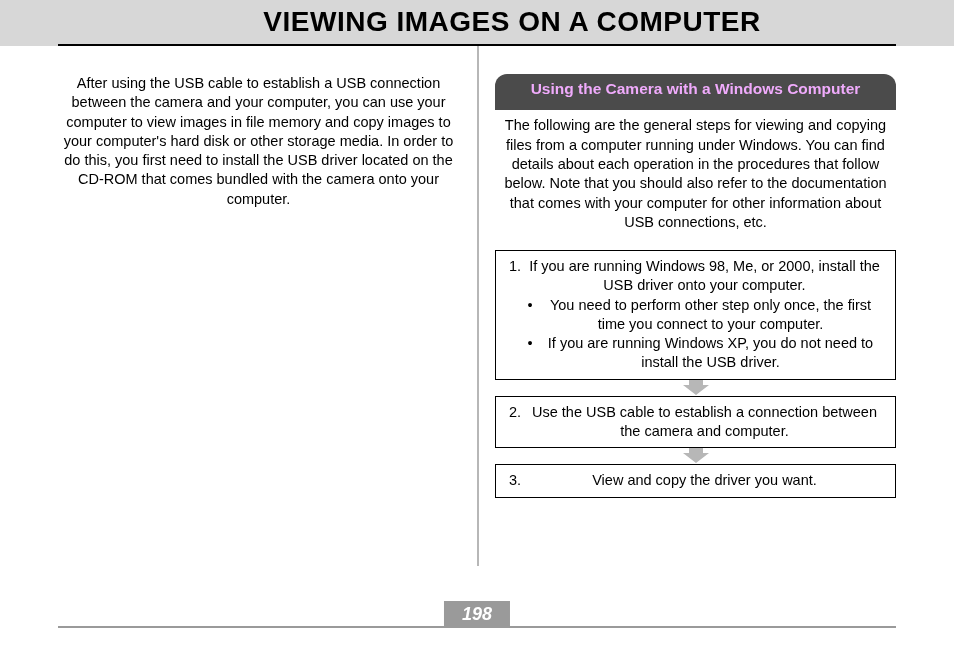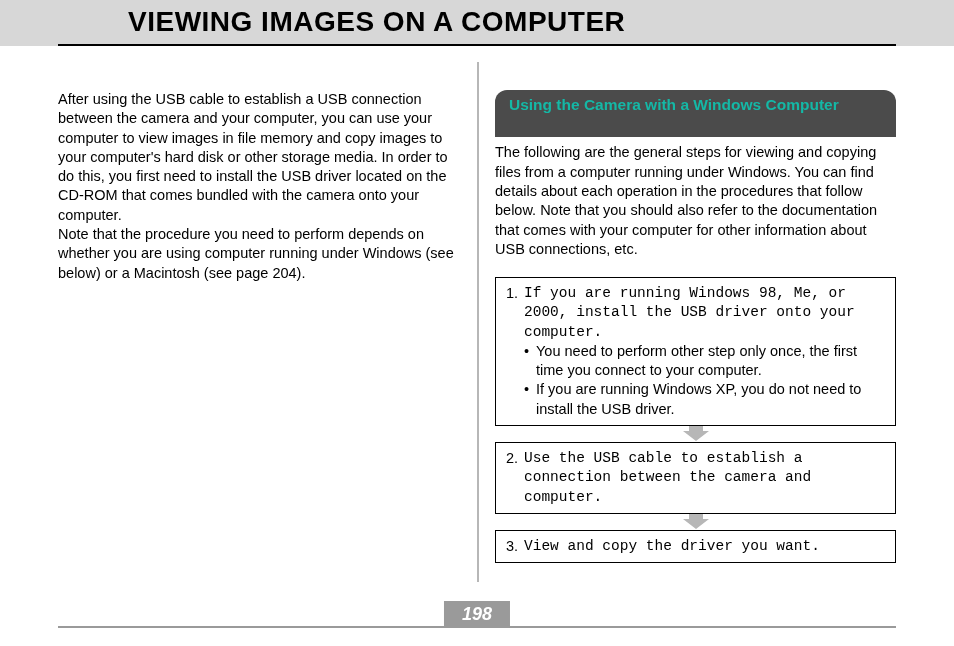--- a/index.html
+++ b/index.html
@@ -8,41 +8,41 @@
     width: 954px;
     height: 646px;
     background: #fff;
     position: relative;
   }
   .page {
     width: 954px;
     height: 646px;
     position: relative;
     padding: 0;
+    text-align: center;
   }
   .header {
     background: #d7d7d7;
     padding: 6px 0 0 0;
     margin: 0;
   }
   .title-wrap {
     padding: 0 0 6px 70px;
     border-bottom: 2px solid #000;
     margin: 0 58px;
   }
   .title {
     font-weight: bold;
     font-size: 28px;
     letter-spacing: 0.5px;
   }
   .content {
     display: flex;
     padding: 28px 58px 0 58px;
     position: relative;
-    margin-top: 16px;
   }
   .col {
     width: 50%;
   }
   .col-left {
     padding-right: 18px;
   }
   .col-right {
     padding-left: 18px;
   }
@@ -53,38 +53,38 @@
     width: 2px;
     height: 520px;
     background: #b7b7b7;
   }
   .body-text {
     font-size: 14.5px;
     line-height: 1.33;
   }
   .section-header {
     background: #4b4b4b;
-    color: #14b8a6;
+    color: #f0abfc;
     font-weight: bold;
     font-size: 15.5px;
-    padding: 5px 14px 23px 14px;
+    padding: 5px 14px 12px 14px;
     border-radius: 12px 12px 0 0;
     line-height: 1.25;
     margin-bottom: 6px;
   }
   .steps { margin-top: 18px; }
   .step-box {
     border: 1.5px solid #000;
     padding: 6px 10px 6px 10px;
     font-size: 14.5px;
     line-height: 1.33;
   }
   .step-row { display: flex; }
   .step-num { flex: 0 0 18px; }
-  .step-txt { flex: 1; font-family: Liberation Mono, monospace; }
+  .step-txt { flex: 1; }
   .sub-bullets { padding-left: 18px; }
   .bullet-row { display: flex; }
   .bullet-dot { flex: 0 0 12px; }
   .bullet-txt { flex: 1; }
   .arrow {
     text-align: center;
     line-height: 0;
   }
   .arrow svg { display: inline-block; }
   .footer {
@@ -124,21 +124,20 @@
     <div class="title-wrap">
       <div class="title">VIEWING IMAGES ON A COMPUTER</div>
     </div>
   </div>
 
   <div class="content">
     <div class="divider"></div>
 
     <div class="col col-left">
       <p class="body-text">After using the USB cable to establish a USB connection between the camera and your computer, you can use your computer to view images in file memory and copy images to your computer's hard disk or other storage media. In order to do this, you first need to install the USB driver located on the CD-ROM that comes bundled with the camera onto your computer.</p>
-      <p class="body-text">Note that the procedure you need to perform depends on whether you are using computer running under Windows (see below) or a Macintosh (see page 204).</p>
     </div>
 
     <div class="col col-right">
       <div class="section-header">Using the Camera with a Windows Computer</div>
       <p class="body-text">The following are the general steps for viewing and copying files from a computer running under Windows. You can find details about each operation in the procedures that follow below. Note that you should also refer to the documentation that comes with your computer for other information about USB connections, etc.</p>
 
       <div class="steps">
 
         <div class="step-box">
           <div class="step-row">

